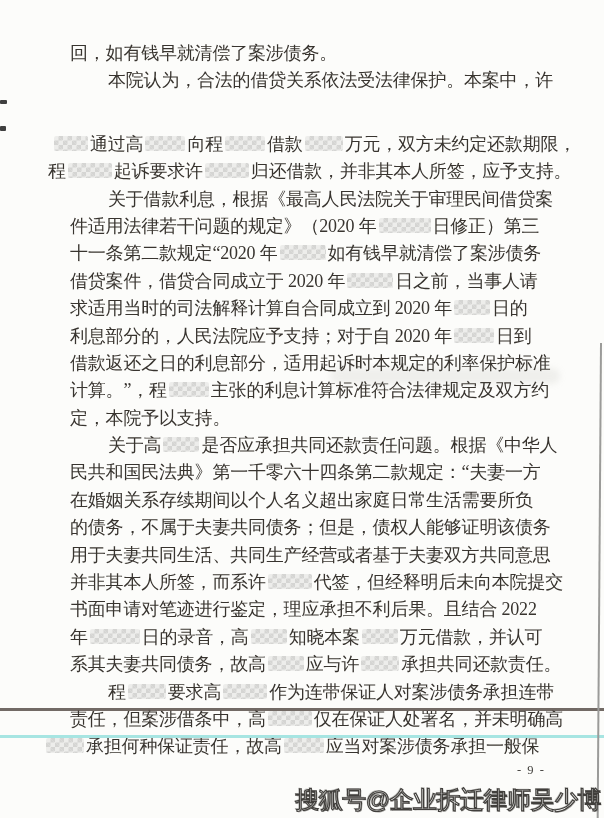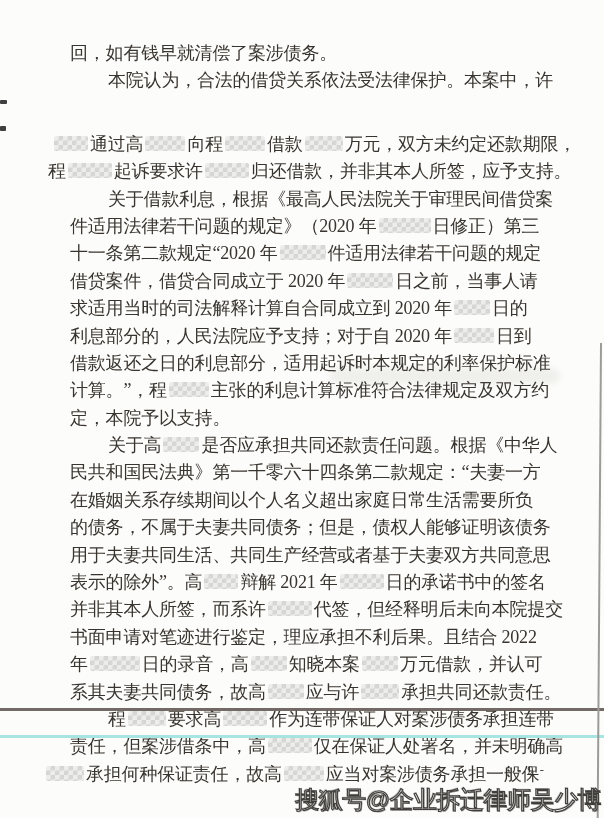--- a/index.html
+++ b/index.html
@@ -103,33 +103,32 @@
 <body>
 
 <div class="page">
   <div class="doc-text">
       <div class="line"><span class="seg">回，如有钱早就清偿了案涉债务。</span></div>
       <div class="line indent"><span class="seg">本院认为，合法的借贷关系依法受法律保护。本案中，许</span></div>
       <div class="line" style="margin-left: -18px; margin-top: 36px;"><span class="redact" style="width: 34px;"></span><span class="seg">通过高</span><span class="redact" style="width: 40px;"></span><span class="seg">向程</span><span class="redact" style="width: 40px;"></span><span class="seg">借款</span><span class="redact" style="width: 38px;"></span><span class="seg">万元，双方未约定还款期限，</span></div>
       <div class="line" style="margin-left: -22px;"><span class="seg">程</span><span class="redact" style="width: 44px;"></span><span class="seg">起诉要求许</span><span class="redact" style="width: 44px;"></span><span class="seg">归还借款，并非其本人所签，应予支持。</span></div>
       <div class="line indent"><span class="seg">关于借款利息，根据《最高人民法院关于审理民间借贷案</span></div>
       <div class="line"><span class="seg">件适用法律若干问题的规定》（2020 年</span><span class="redact" style="width: 52px;"></span><span class="seg">日修正）第三</span></div>
-      <div class="line"><span class="seg">十一条第二款规定“2020 年</span><span class="redact" style="width: 46px;"></span><span class="seg">件适用法律若干问题的规定</span></div>
+      <div class="line"><span class="seg">十一条第二款规定“2020 年</span><span class="redact" style="width: 46px;"></span><span class="seg">如有钱早就清偿了案涉债务</span></div>
       <div class="line"><span class="seg">借贷案件，借贷合同成立于 2020 年</span><span class="redact" style="width: 46px;"></span><span class="seg">日之前，当事人请</span></div>
       <div class="line"><span class="seg">求适用当时的司法解释计算自合同成立到 2020 年</span><span class="redact" style="width: 36px;"></span><span class="seg">日的</span></div>
       <div class="line"><span class="seg">利息部分的，人民法院应予支持；对于自 2020 年</span><span class="redact" style="width: 40px;"></span><span class="seg">日到</span></div>
       <div class="line"><span class="seg">借款返还之日的利息部分，适用起诉时本规定的利率保护标准</span></div>
       <div class="line"><span class="seg">计算。”，程</span><span class="redact" style="width: 40px;"></span><span class="seg">主张的利息计算标准符合法律规定及双方约</span></div>
       <div class="line"><span class="seg">定，本院予以支持。</span></div>
       <div class="line indent"><span class="seg">关于高</span><span class="redact" style="width: 36px;"></span><span class="seg">是否应承担共同还款责任问题。根据《中华人</span></div>
       <div class="line"><span class="seg">民共和国民法典》第一千零六十四条第二款规定：“夫妻一方</span></div>
       <div class="line"><span class="seg">在婚姻关系存续期间以个人名义超出家庭日常生活需要所负</span></div>
       <div class="line"><span class="seg">的债务，不属于夫妻共同债务；但是，债权人能够证明该债务</span></div>
       <div class="line"><span class="seg">用于夫妻共同生活、共同生产经营或者基于夫妻双方共同意思</span></div>
-      <div class="line"><span class="seg">表示的除外”。高</span><span class="redact" style="width: 34px;"></span><span class="seg">辩解 2021 年</span><span class="redact" style="width: 44px;"></span><span class="seg">日的承诺书中的签名</span></div>
       <div class="line"><span class="seg">并非其本人所签，而系许</span><span class="redact" style="width: 44px;"></span><span class="seg">代签，但经释明后未向本院提交</span></div>
       <div class="line"><span class="seg">书面申请对笔迹进行鉴定，理应承担不利后果。且结合 2022</span></div>
       <div class="line"><span class="seg">年</span><span class="redact" style="width: 50px;"></span><span class="seg">日的录音，高</span><span class="redact" style="width: 36px;"></span><span class="seg">知晓本案</span><span class="redact" style="width: 36px;"></span><span class="seg">万元借款，并认可</span></div>
       <div class="line"><span class="seg">系其夫妻共同债务，故高</span><span class="redact" style="width: 36px;"></span><span class="seg">应与许</span><span class="redact" style="width: 38px;"></span><span class="seg">承担共同还款责任。</span></div>
       <div class="line indent"><span class="seg">程</span><span class="redact" style="width: 38px;"></span><span class="seg">要求高</span><span class="redact" style="width: 44px;"></span><span class="seg">作为连带保证人对案涉债务承担连带</span></div>
       <div class="line"><span class="seg">责任，但案涉借条中，高</span><span class="redact" style="width: 44px;"></span><span class="seg">仅在保证人处署名，并未明确高</span></div>
       <div class="line" style="margin-left: -26px;"><span class="redact" style="width: 38px;"></span><span class="seg">承担何种保证责任，故高</span><span class="redact" style="width: 40px;"></span><span class="seg">应当对案涉债务承担一般保</span></div>
     </div>
 
   <div class="scan-line-dark"></div>

